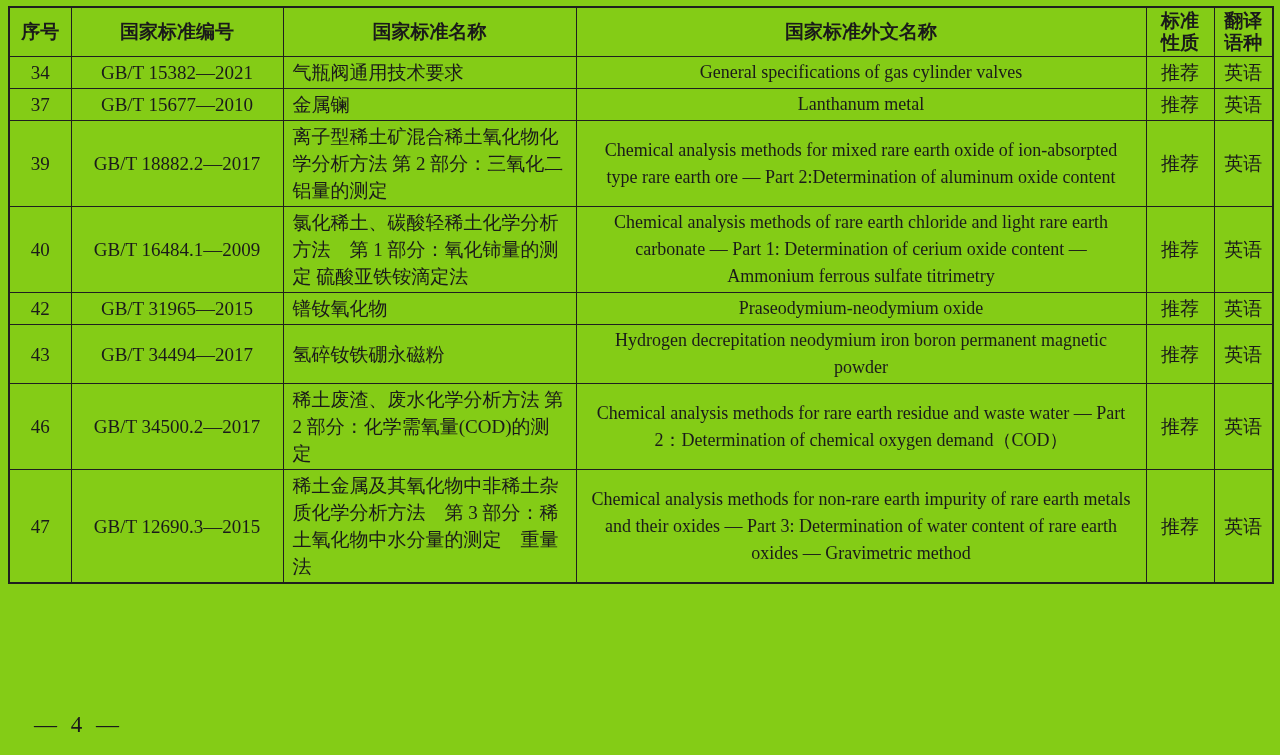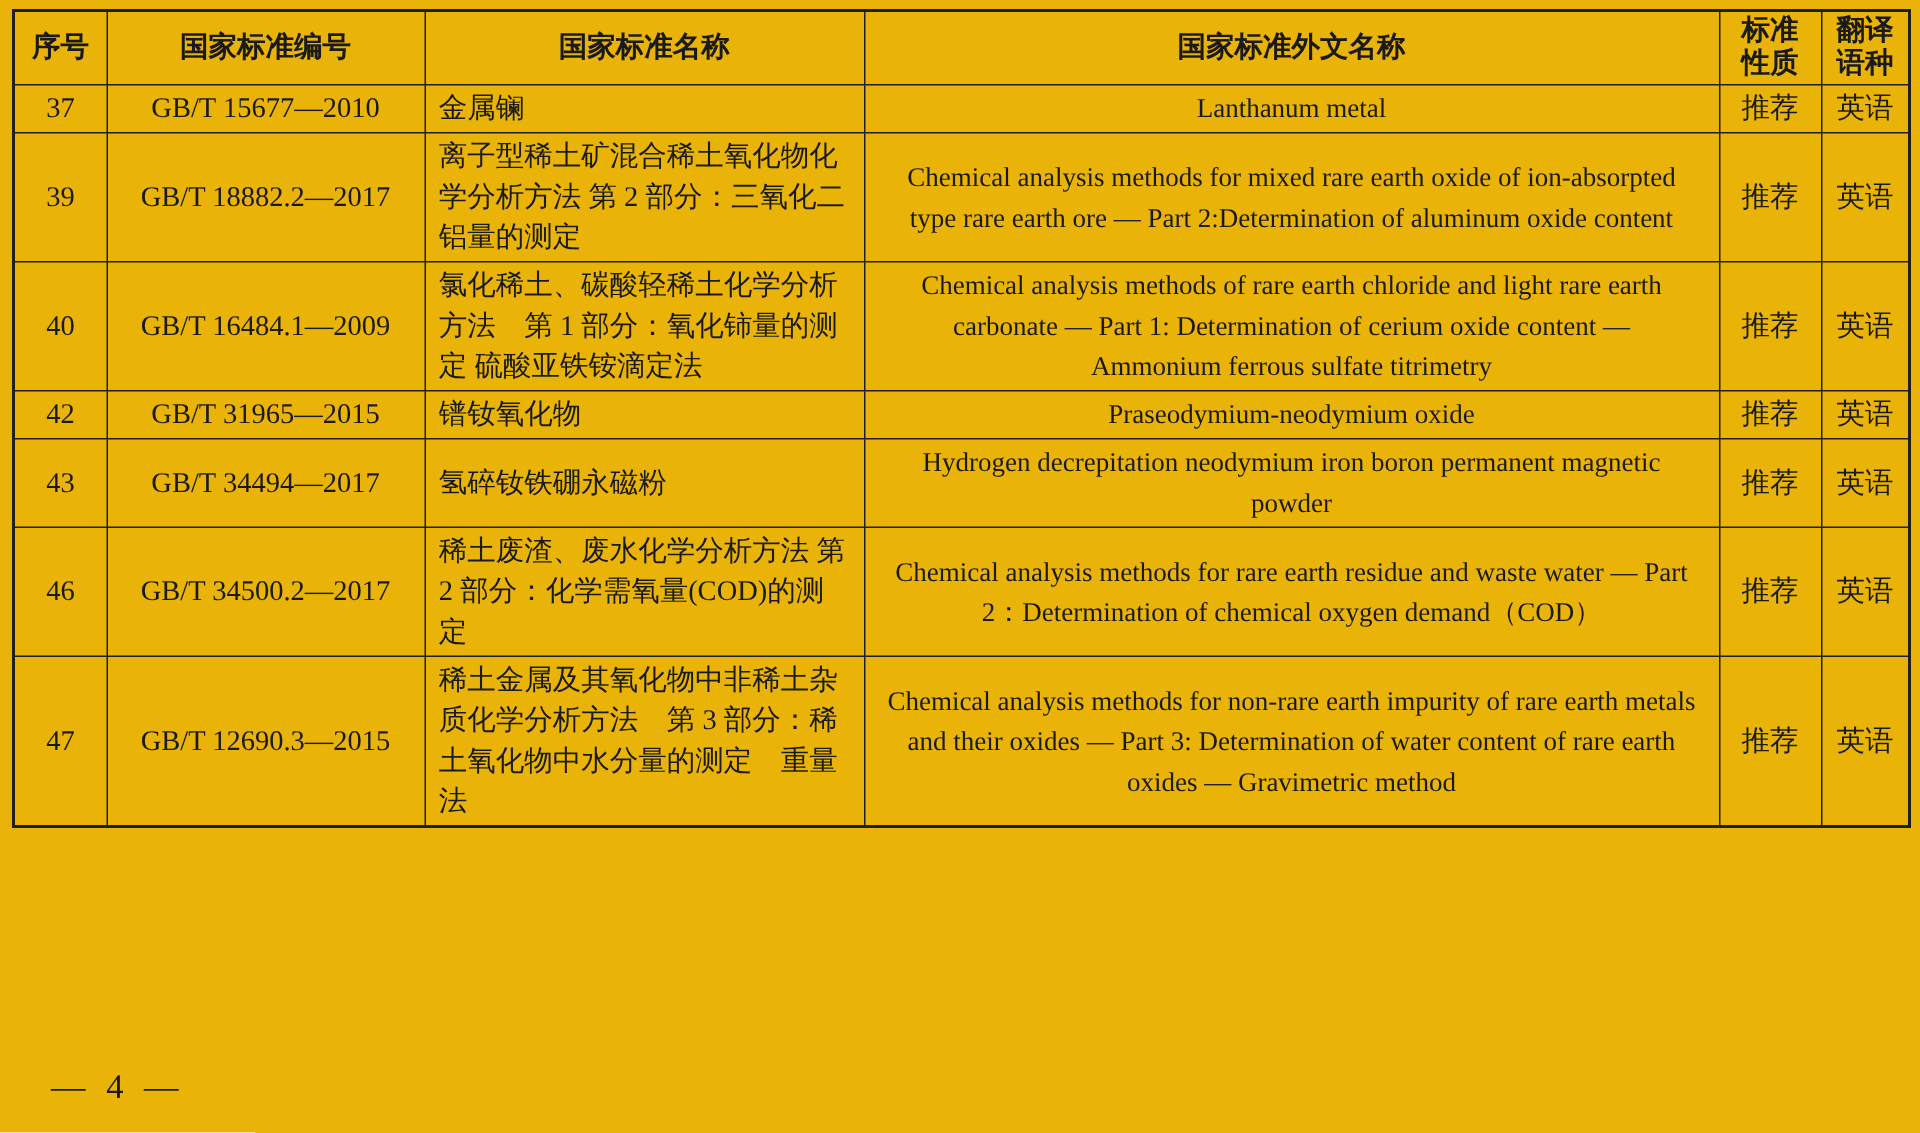--- a/index.html
+++ b/index.html
@@ -6,21 +6,21 @@
   html, body {
     margin: 0; padding: 0;
     width: 1280px; height: 755px;
     background: #ffffff;
     font-family: "Liberation Serif", "DejaVu Serif", serif;
     color: #1a1a1a;
   }
   .page {
     position: relative;
     width: 1280px; height: 755px;
-    background: #eab308;
+    background: #84cc16;
     overflow: hidden;
     text-decoration: underline;
   }
   table.standards {
     position: absolute;
     left: 8px; top: 6px;
     width: 1264px;
     border-collapse: collapse;
     table-layout: fixed;
     border: 2px solid #1f1f1f;
@@ -84,20 +84,28 @@
           <span class="stack-line">性质</span>
         </th>
         <th>
           <span class="stack-line">翻译</span>
           <span class="stack-line">语种</span>
         </th>
       </tr>
     </thead>
     <tbody id="rows">
         <tr>
+    <td class="c-no">34</td>
+    <td class="c-code">GB/T 15382—2021</td>
+    <td class="c-zh">气瓶阀通用技术要求</td>
+    <td class="c-en">General specifications of gas cylinder valves</td>
+    <td class="c-nat">推荐</td>
+    <td class="c-lang">英语</td>
+  </tr>
+        <tr>
     <td class="c-no">37</td>
     <td class="c-code">GB/T 15677—2010</td>
     <td class="c-zh">金属镧</td>
     <td class="c-en">Lanthanum metal</td>
     <td class="c-nat">推荐</td>
     <td class="c-lang">英语</td>
   </tr>
         <tr>
     <td class="c-no">39</td>
     <td class="c-code">GB/T 18882.2—2017</td>

